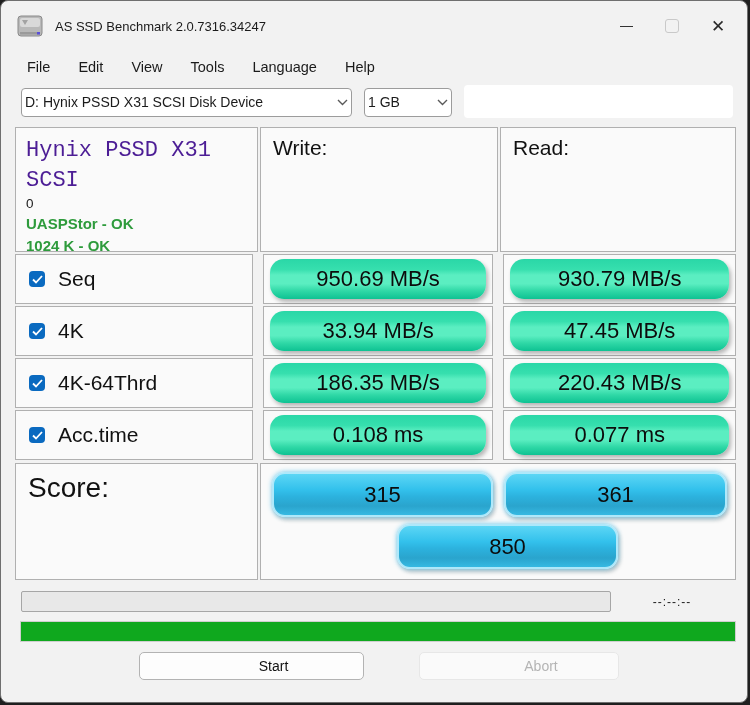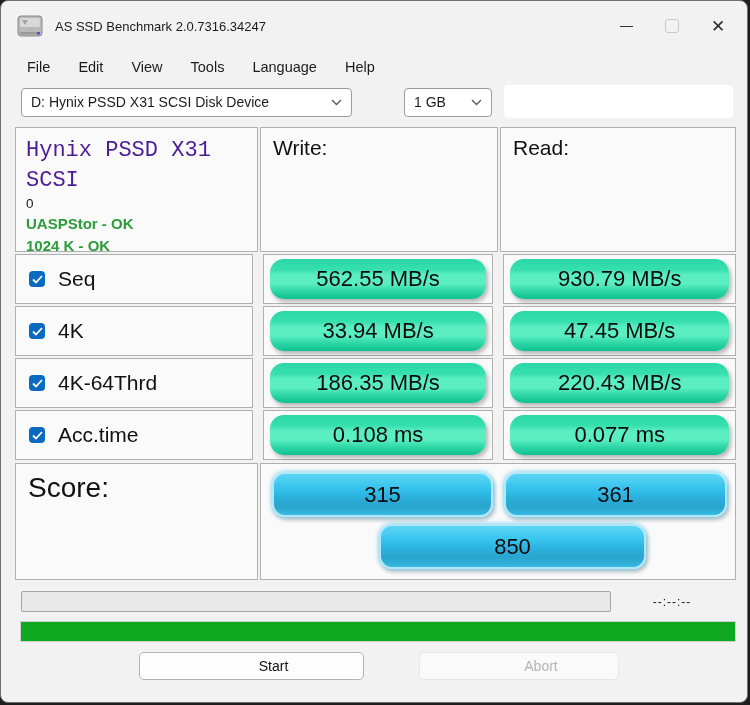--- a/index.html
+++ b/index.html
@@ -23,24 +23,24 @@
   .close-glyph{font-size:17px;color:#2b2b2b;line-height:1;}
   
   .menubar{display:flex;align-items:center;height:32px;padding-left:26px;gap:0;}
   .menu-item{font-size:14.5px;color:#1b1b1b;padding:3px 14px;border-radius:4px;cursor:default;}
   .menu-item:first-child{padding-left:0;padding-right:14px;}
   
   .toolbar{display:flex;align-items:center;height:34px;padding:0 14px 0 20px;gap:12px;margin-top:2px;}
   .combo{
     display:flex;align-items:center;justify-content:space-between;
     background:#fff;border:1px solid #9c9c9c;border-radius:4px;
-    height:29px;box-sizing:border-box;padding:0 9px;font-size:14px;color:#1b1b1b;
+    height:29px;box-sizing:border-box;padding:0 3px;font-size:14px;color:#1b1b1b;
   }
   .combo-drive{width:331px;}
-  .combo-size{width:88px;margin-left:40px;}
+  .combo-size{width:88px;}
   .combo-text{white-space:nowrap;overflow:hidden;}
   .chevron{flex:0 0 auto;margin-left:8px;display:flex;align-items:center;}
   .blank-panel{flex:1 1 auto;background:#ffffff;border-radius:4px;height:33px;align-self:flex-start;margin-top:0;}
   
   .bench{margin:8px 14px 0 14px;width:721px;}
   .cell{
     background:#fafafa;border:1px solid #b0b0b0;box-sizing:border-box;
   }
   .info-row{display:flex;gap:2px;height:125px;}
   .cell-info{width:243px;padding:8px 10px;overflow:hidden;}
@@ -75,21 +75,21 @@
   .pill-blue{
     position:absolute;height:45px;border-radius:13px;
     display:flex;align-items:center;justify-content:center;
     background:linear-gradient(180deg,#5cd6f5 0%,#33c1ec 38%,#2cb2de 55%,#2aa4cd 78%,#36b9e2 100%);
     border:2px solid #aee8fa;box-sizing:border-box;
     box-shadow:0 0 5px rgba(90,195,235,0.9), 2px 3px 4px rgba(0,0,0,0.22);
     font-size:22px;color:#0c0c0c;
   }
   .pill-score-read{left:11px;top:8px;width:221px;}
   .pill-score-write{left:243px;top:8px;width:223px;}
-  .pill-score-total{left:118px;top:60px;width:267px;}
+  .pill-score-total{left:136px;top:60px;width:221px;}
   
   .progress-row{display:flex;align-items:center;margin:11px 14px 0 20px;}
   .progress-bar{
     width:590px;height:21px;background:#e8e8e8;border:1px solid #a6a6a6;
     border-radius:2px;box-sizing:border-box;
   }
   .time-remaining{flex:1 1 auto;text-align:center;font-size:12px;color:#1b1b1b;letter-spacing:1px;}
   .green-bar{
     margin:9px 14px 0 19px;width:716px;height:21px;
     background:#0fa81e;border:1px solid #cfcfcf;box-sizing:border-box;
@@ -181,21 +181,21 @@
     <div class="test-row">
       <div class="cell cell-label">
         <div class="checkbox" style="background:#0a6ac0;">
           <svg width="11" height="9" viewBox="0 0 11 9">
               <polyline points="1,4.5 4,7.5 10,1" fill="none" stroke="#fff" stroke-width="1.8"></polyline>
             </svg>
         </div>
         <div class="test-label">Seq</div>
       </div>
       <div class="cell cell-val-read">
-        <div class="pill-green">562.55 MB/s</div>
+        <div class="pill-green">950.69 MB/s</div>
       </div>
       <div class="cell cell-val-write">
         <div class="pill-green">930.79 MB/s</div>
       </div>
     </div>
 
     <div class="test-row">
       <div class="cell cell-label">
         <div class="checkbox" style="background:#0a6ac0;">
           <svg width="11" height="9" viewBox="0 0 11 9">

